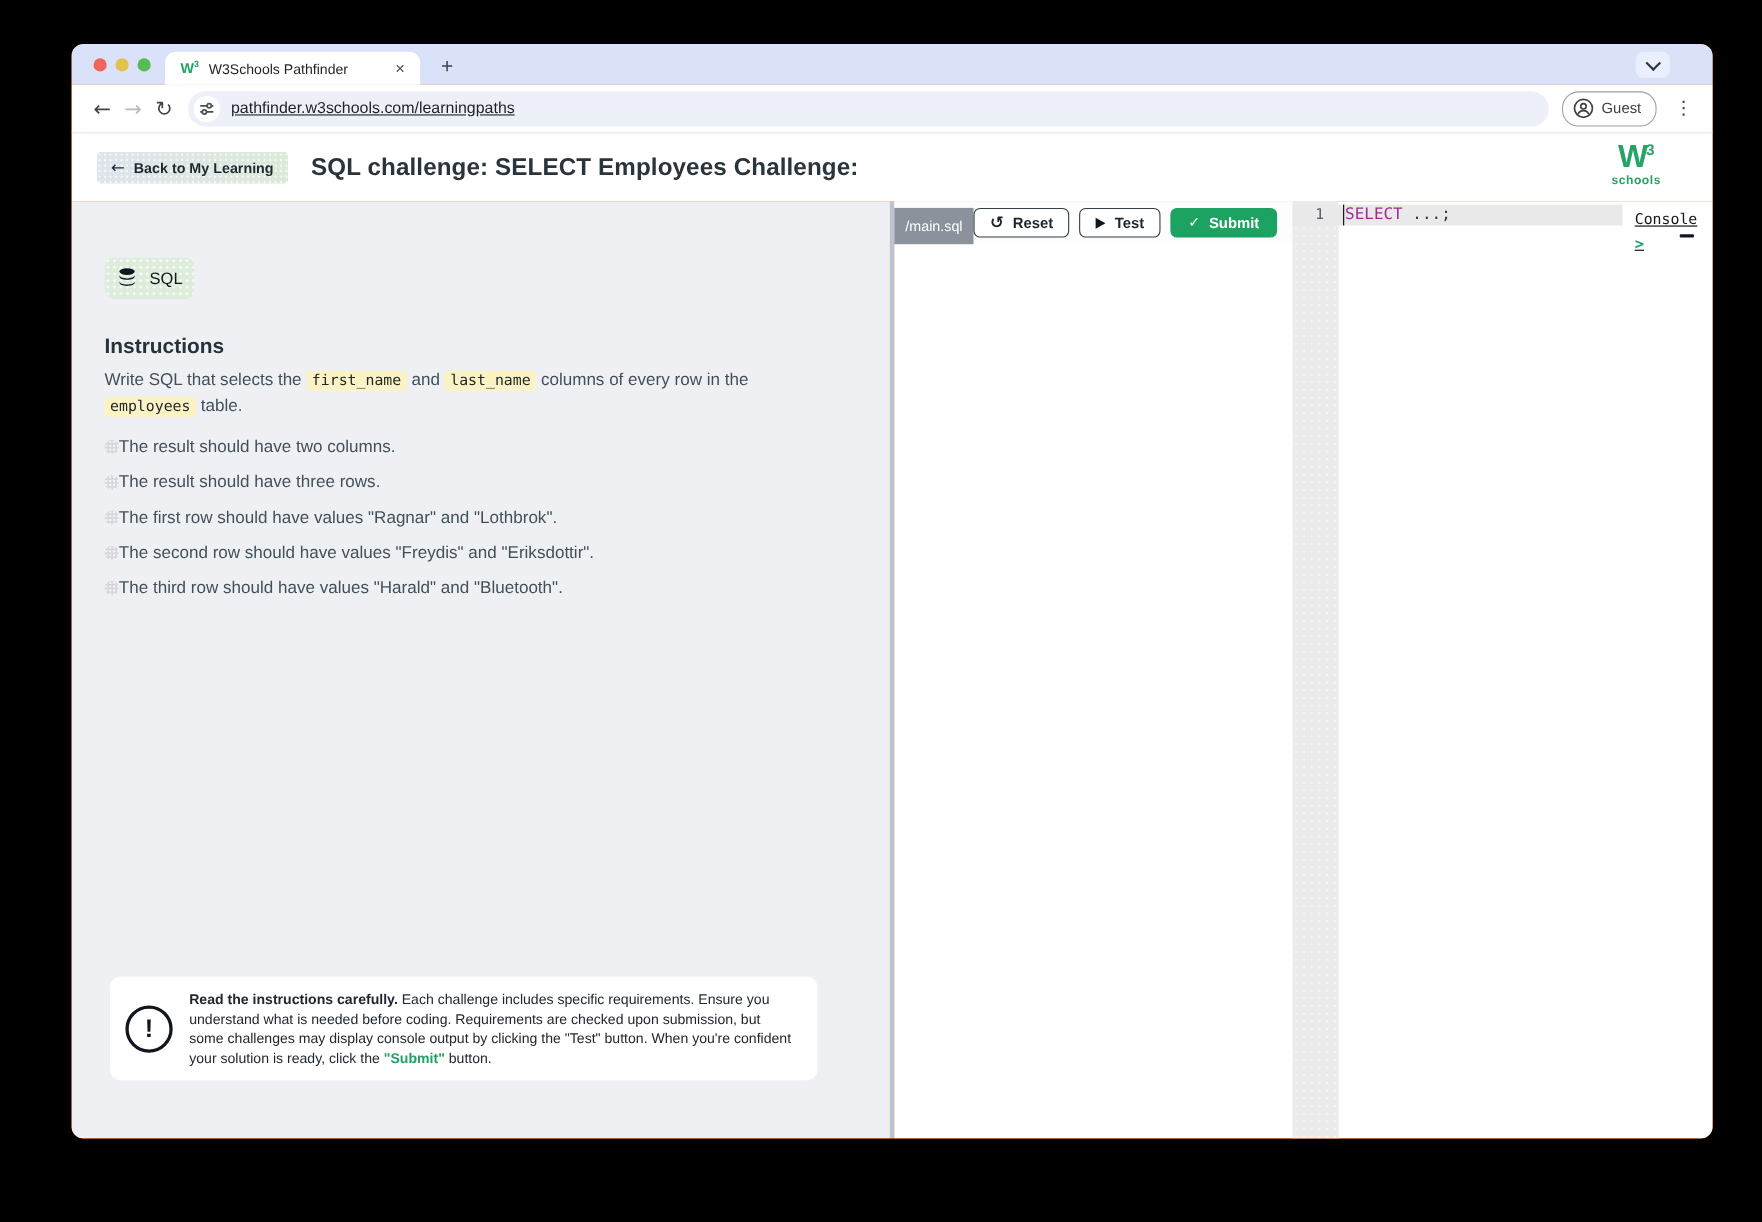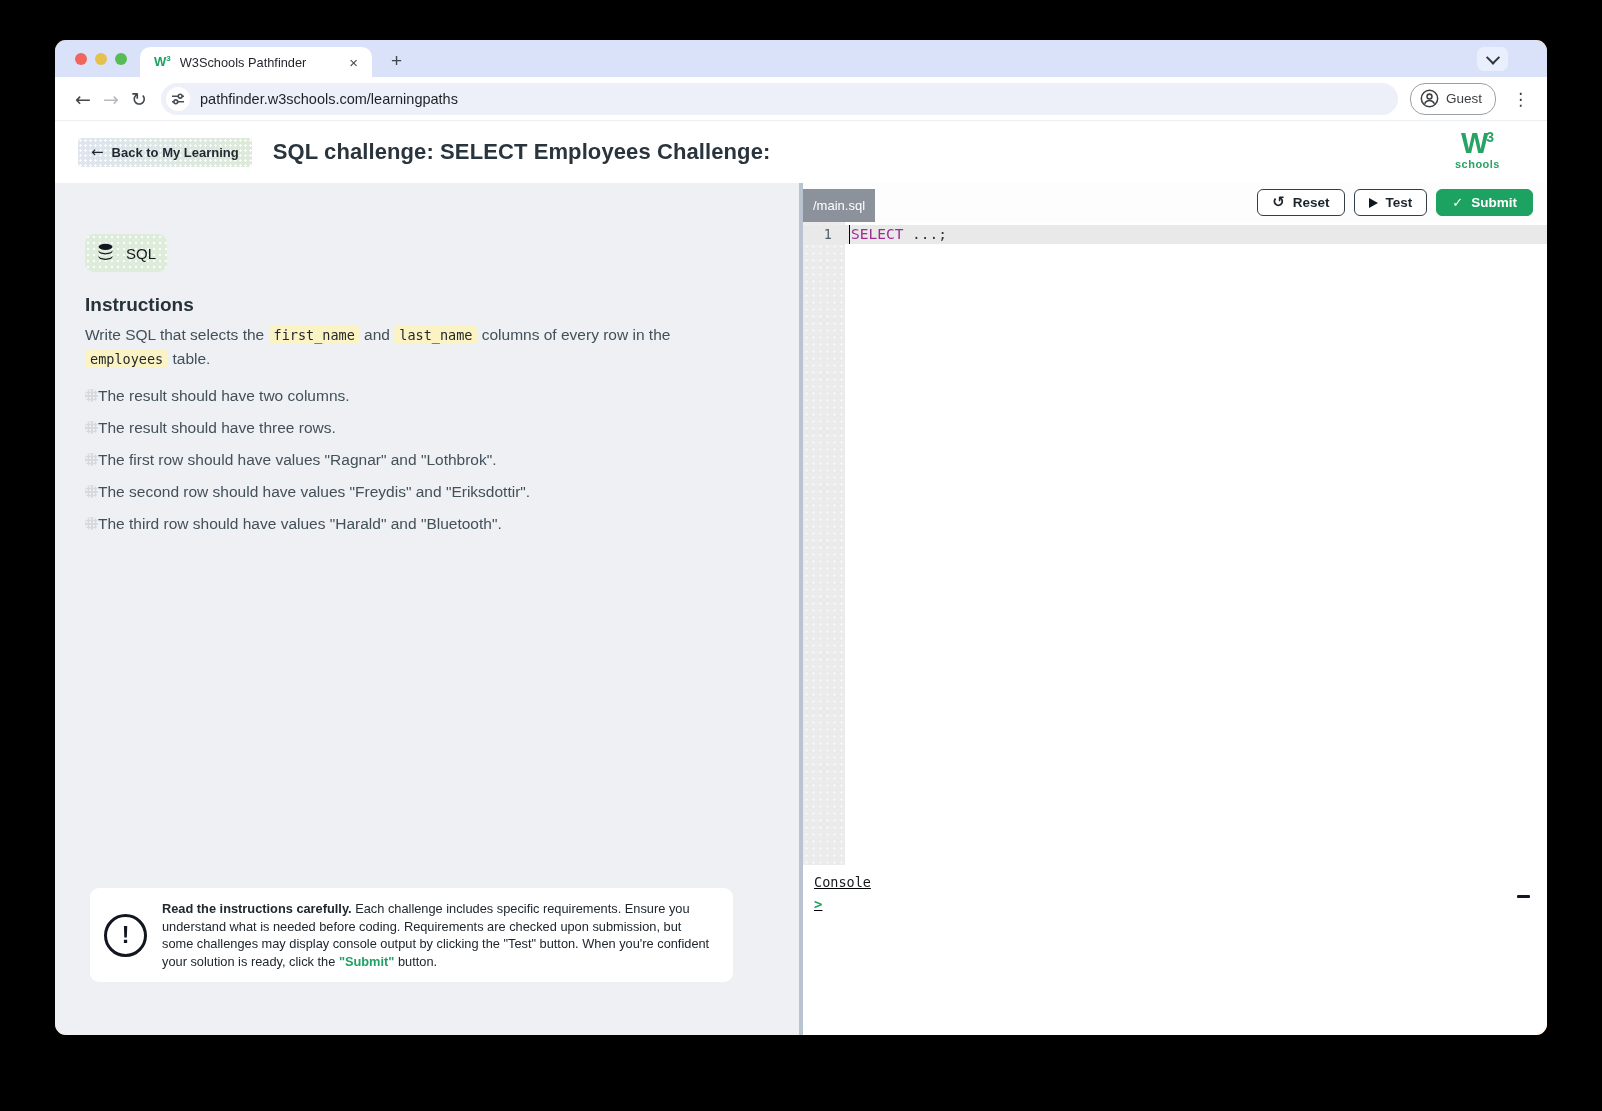--- a/index.html
+++ b/index.html
@@ -1,17 +1,17 @@
 <!DOCTYPE html>
 <html><head>
 <meta charset="utf-8">
 <style>
   html,body{margin:0;padding:0;background:#000;width:1602px;height:1111px;overflow:hidden;
     font-family:"Liberation Sans",sans-serif;-webkit-font-smoothing:antialiased;}
-  .window{position:absolute;left:55px;top:40px;width:1492px;height:995px;border-radius:11px;
+  .window{position:absolute;left:65px;top:40px;width:1492px;height:995px;border-radius:11px;
     overflow:hidden;background:#f97316;box-shadow:0 20px 60px rgba(0,0,0,.8);}
 
   
   .tabstrip{height:37px;background:#d9e2f8;display:flex;align-items:flex-end;position:relative;}
   .lights{position:absolute;left:20px;top:13px;display:flex;gap:8px;}
   .light{width:12px;height:12px;border-radius:50%;}
   .light.red{background:#f0655c;}.light.yellow{background:#e4c04f;}.light.green{background:#57bb56;}
   .tab{position:absolute;left:85px;bottom:0;width:232px;height:30px;background:#fff;
     border-radius:10px 10px 0 0;display:flex;align-items:center;padding:0 10px 0 14px;box-sizing:border-box;}
   .favicon{font-weight:800;color:#1ca261;font-size:13px;line-height:1;margin-right:9px;}
@@ -27,21 +27,21 @@
   
   .toolbar{height:44px;background:#fff;display:flex;align-items:center;padding:0 12px 0 14px;
     border-bottom:1px solid #eceef1;box-sizing:border-box;}
   .navbtn{width:28px;height:28px;display:flex;align-items:center;justify-content:center;
     font-size:19px;color:#42474d;font-family:"DejaVu Sans",sans-serif;}
   .navbtn.disabled{color:#b7bbc1;}
   .urlbar{flex:1;height:32px;background:#edf0f8;border-radius:16px;margin:0 12px 0 8px;
     display:flex;align-items:center;padding:0 14px 0 5px;box-sizing:border-box;}
   .siteinfo{width:24px;height:24px;border-radius:50%;background:#fff;display:flex;
     align-items:center;justify-content:center;margin-right:10px;}
-  .url{font-size:14.5px;color:#1e2126;}
+  .url{font-size:14.5px;color:#1e2126;text-decoration:underline;}
   .guest{height:30px;border:1px solid #9aa0a6;border-radius:15px;display:flex;align-items:center;
     gap:7px;padding:0 13px 0 9px;background:#fff;margin-right:10px;}
   .guest-label{font-size:13.5px;color:#3c4043;}
   .kebab{font-size:17px;color:#3c4043;padding:0 6px;font-family:"DejaVu Sans",sans-serif;}
 
   
   .pagehead{height:62px;background:#fff;display:flex;align-items:center;padding:0 48px 0 23px;
     box-sizing:border-box;position:relative;}
   .backbtn{height:29px;border-radius:4px;display:flex;align-items:center;gap:8px;padding:0 13px;
     font-size:13px;font-weight:700;color:#1f2831;
@@ -51,28 +51,28 @@
   .pagetitle{margin-left:21px;font-size:22px;font-weight:700;color:#2a343d;letter-spacing:.1px;text-align:center;}
   .w3logo{position:absolute;right:47px;top:8px;text-align:center;color:#27a365;line-height:1;}
   .w3logo .mark{font-size:29px;font-weight:800;letter-spacing:-2px;}
   .w3logo .mark sup{font-size:14px;font-weight:800;letter-spacing:0;}
   .w3logo .word{font-size:11px;font-weight:700;letter-spacing:.5px;margin-top:1px;}
 
   
   .content{display:flex;height:852px;}
   .left{width:744px;background:#eef0f4;position:relative;padding:0 30px;box-sizing:border-box;flex:none;}
   .splitter{width:4px;background:#b9c4d0;flex:none;}
-  .right{flex:1;background:#fff;display:flex;flex-direction:column;min-width:0;}
+  .right{flex:1;background:#fff;display:flex;flex-direction:row;min-width:0;}
 
   
   .sqlbadge{display:inline-flex;align-items:center;gap:11px;margin-top:51px;padding:9px 11px;
     border-radius:9px;background-color:#ddecdb;
     background-image:radial-gradient(rgba(255,255,255,.9) 1px,transparent 1.3px);background-size:6px 6px;}
   .sqlbadge .lbl{font-size:15px;color:#14181d;}
-  .h2{font-size:19px;font-weight:700;color:#27323b;margin:22px 0 0 0;}
+  .h2{font-size:19px;font-weight:700;color:#27323b;margin:33px 0 0 0;}
   .instr{max-width:632px;font-size:15.5px;line-height:23px;color:#42505a;margin-top:7px;}
   .sg-code{font-family:"DejaVu Sans Mono",monospace;font-size:13.5px;background:#fbf3c4;
     color:#23282e;padding:1px 5px;border-radius:3px;}
   .sg-b{font-weight:700;}
   .sg-g{font-weight:700;color:#23a065;}
   .reqs{list-style:none;margin:16px 0 0 0;padding:0;}
   .reqs li{display:flex;align-items:flex-start;margin-bottom:14px;font-size:15.5px;
     line-height:18px;color:#42505a;}
   .bullet{width:13px;height:13px;border-radius:50%;background:#d6d8dd;flex:none;margin-top:2px;
     background-image:radial-gradient(rgba(255,255,255,.8) .8px,transparent 1px);background-size:3.5px 3.5px;}

